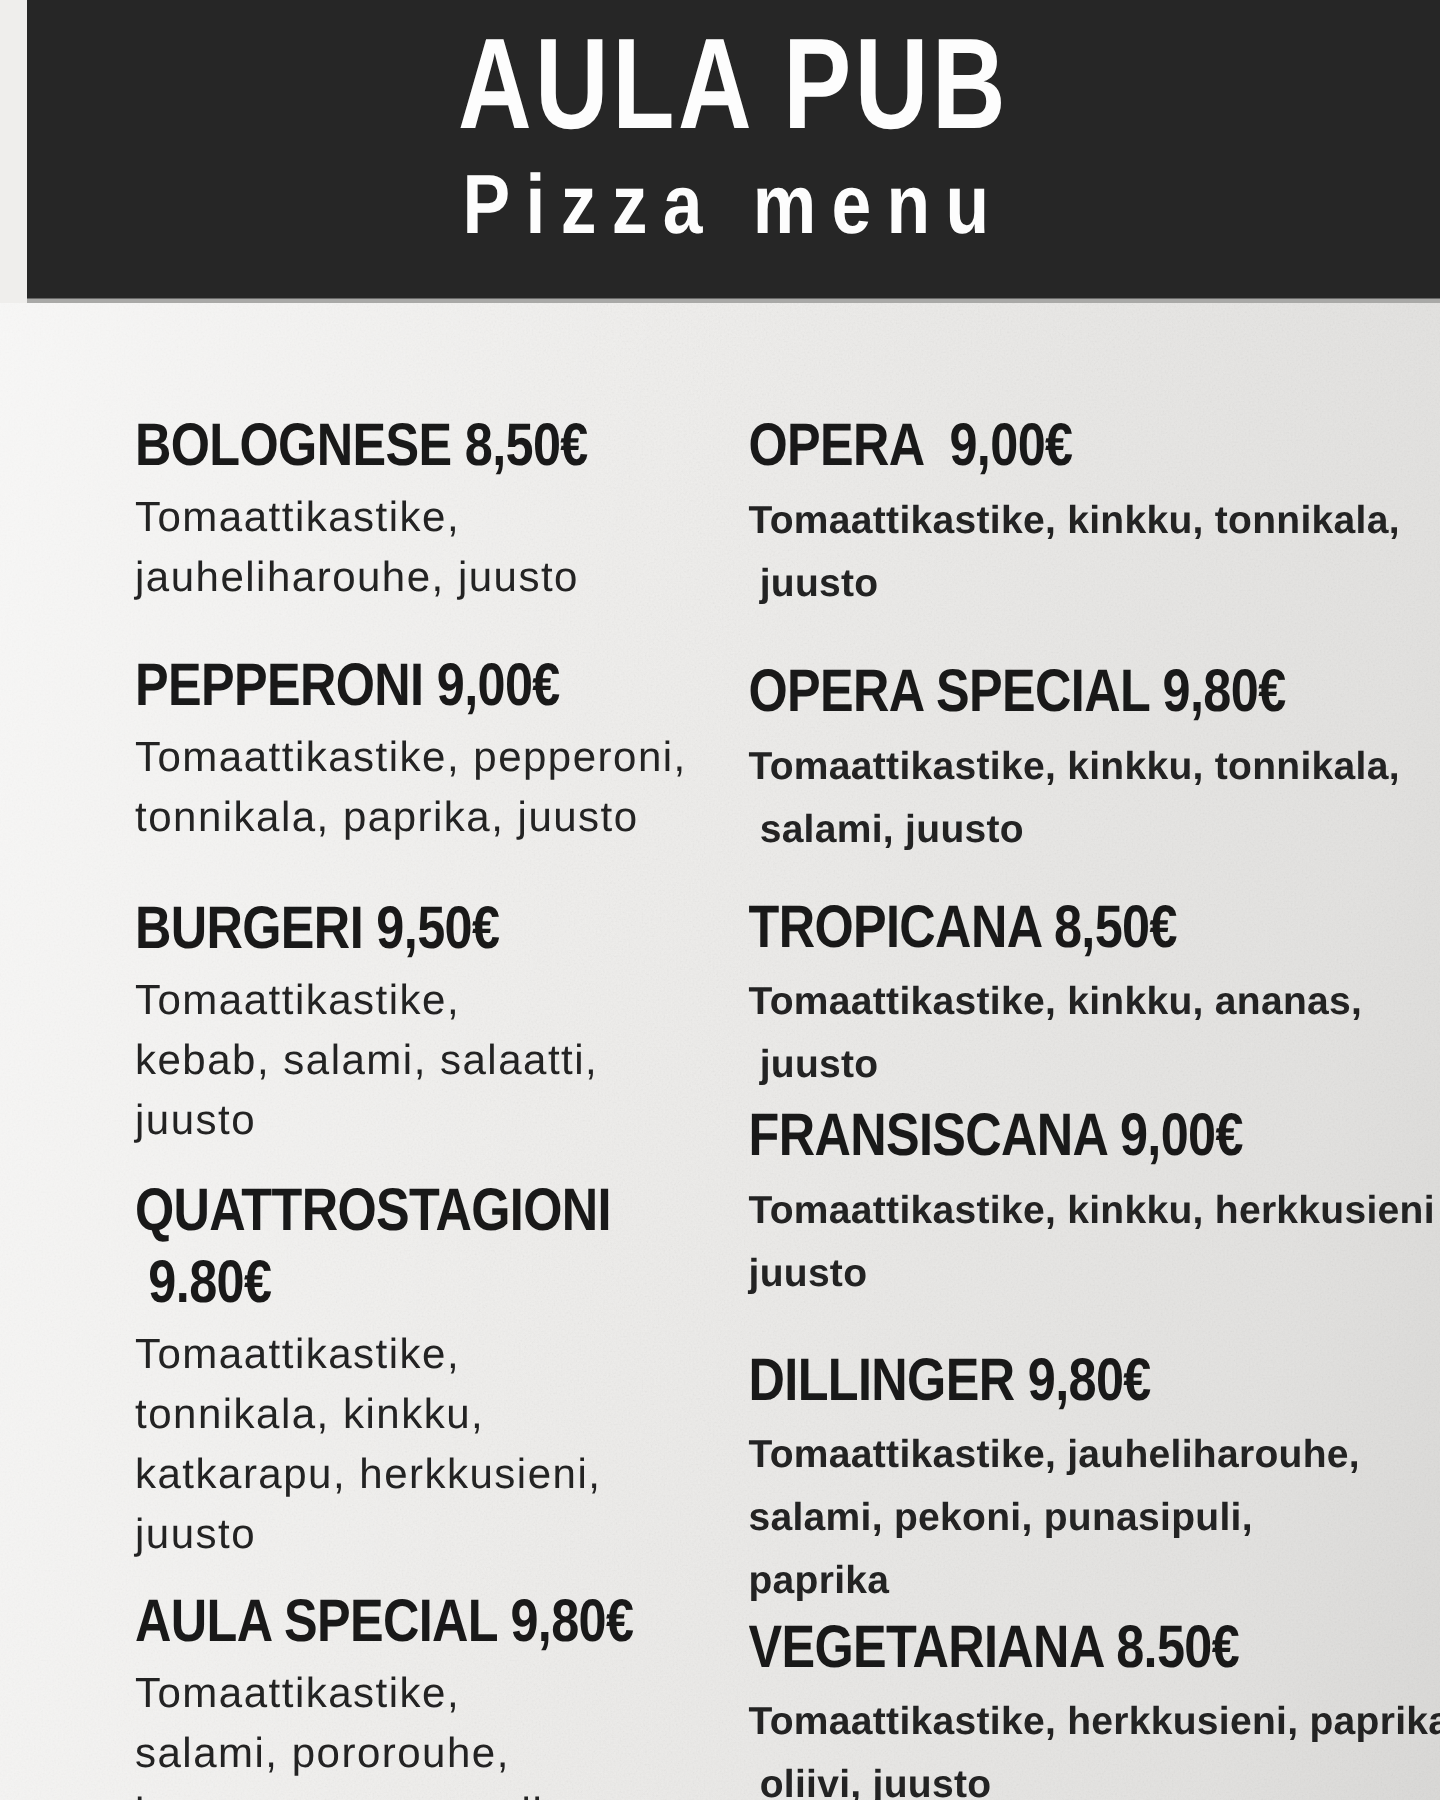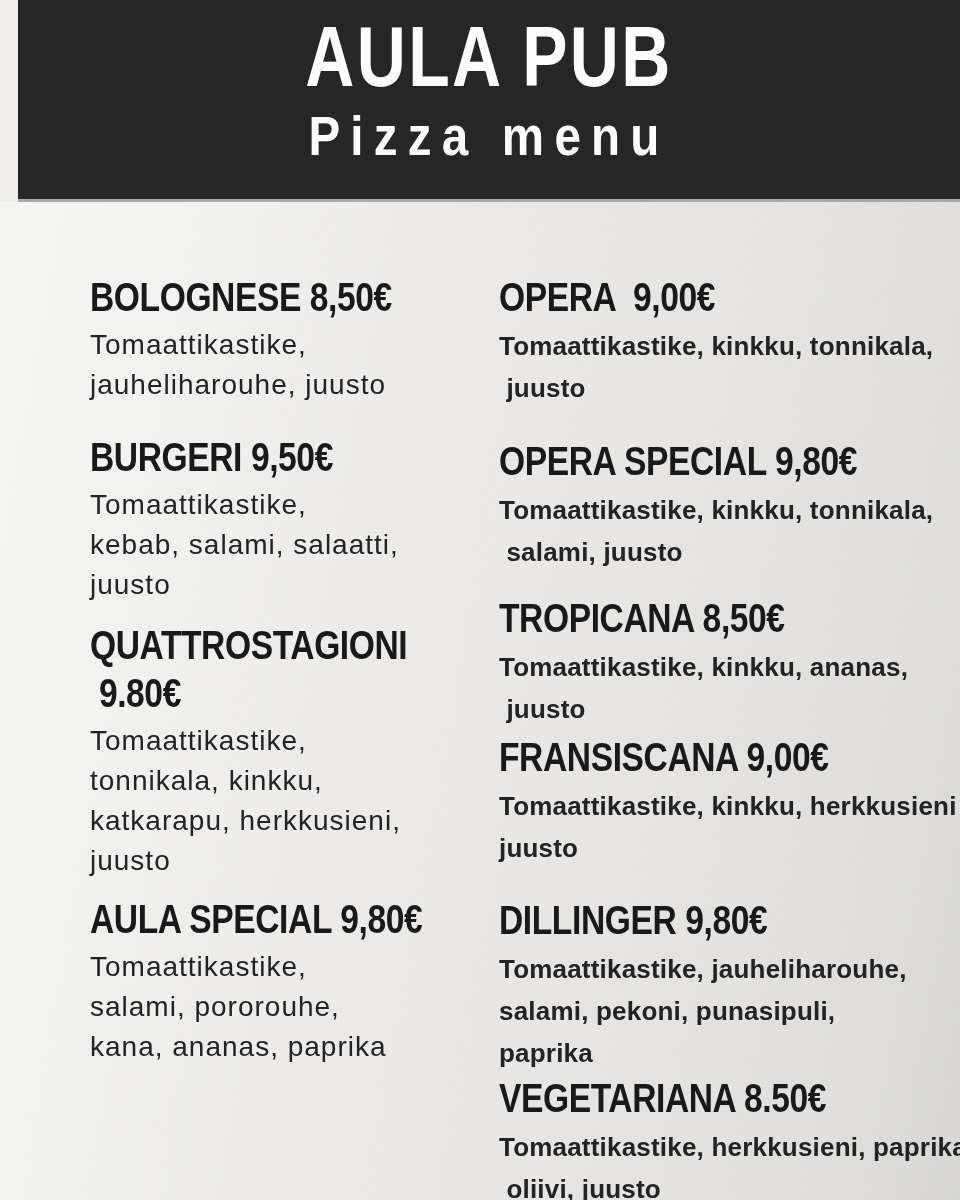--- a/index.html
+++ b/index.html
@@ -123,20 +123,25 @@
       <rect width="100%" height="100%" filter="url(#grain)" opacity="0.12"></rect>
     </svg>
     <div class="paper-shade"></div>
 
     <section class="col col-left">
       <article class="item" style="margin-bottom:28px">
         <h3 class="item-title">BOLOGNESE 8,50€</h3>
         <p class="item-desc">Tomaattikastike,
 jauheliharouhe, juusto</p>
       </article>
+      <article class="item" style="margin-bottom:30px">
+        <h3 class="item-title">PEPPERONI 9,00€</h3>
+        <p class="item-desc">Tomaattikastike, pepperoni,
+tonnikala, paprika, juusto</p>
+      </article>
       <article class="item" style="margin-bottom:16px">
         <h3 class="item-title">BURGERI 9,50€</h3>
         <p class="item-desc">Tomaattikastike,
 kebab, salami, salaatti,
 juusto</p>
       </article>
       <article class="item" style="margin-bottom:14px">
         <h3 class="item-title">QUATTROSTAGIONI
  9.80€</h3>
         <p class="item-desc">Tomaattikastike,

